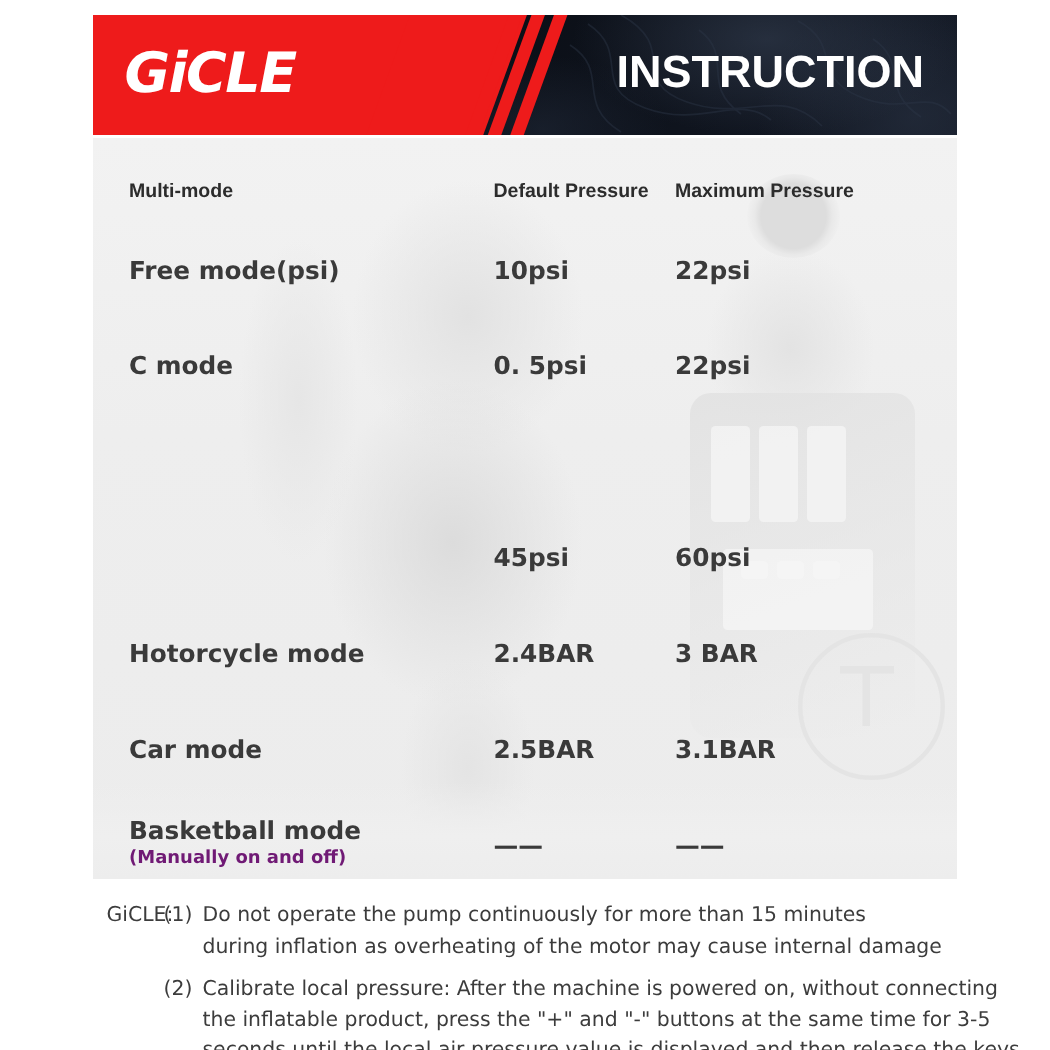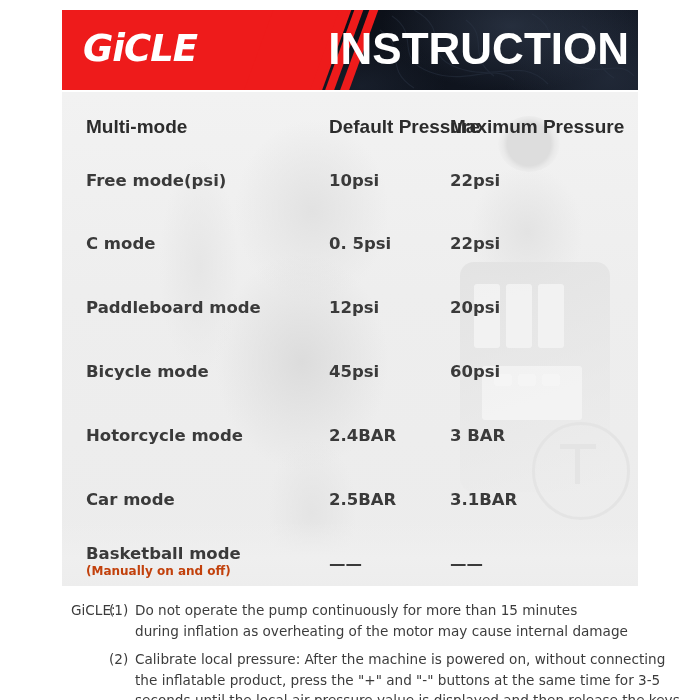--- a/index.html
+++ b/index.html
@@ -84,26 +84,26 @@
     font-weight: bold;
     font-style: italic;
     color: #ffffff;
     letter-spacing: -1px;
     line-height: 44px;
     white-space: nowrap;
   }
 
   .banner-title {
     position: absolute;
-    left: 251px;
+    left: 238px;
     top: 11px;
     width: 316px;
     text-align: right;
     font-family: "Liberation Sans", sans-serif;
-    font-size: 44px;
+    font-size: 30px;
     font-weight: bold;
     color: #ffffff;
     letter-spacing: 0px;
     line-height: 56px;
     white-space: nowrap;
   }
 
   
   .panel {
     position: absolute;
@@ -203,21 +203,21 @@
   .c1 { position: absolute; left: 24px; }
   .c2 { position: absolute; left: 267px; }
   .c3 { position: absolute; left: 388px; }
 
   .hrow {
     top: 22px;
     height: 26px;
   }
   .hrow .cell {
     font-family: "Liberation Sans", sans-serif;
-    font-size: 19px;
+    font-size: 13px;
     font-weight: bold;
     color: #2c2c2c;
     line-height: 26px;
     white-space: nowrap;
   }
 
   .row { height: 30px; }
   .row .cell {
     font-family: "DejaVu Sans", sans-serif;
     font-size: 16.5px;
@@ -237,21 +237,21 @@
   .row.r6 .c1 { line-height: 21px; }
   .row.r6 .mode-main {
     display: block;
     font-size: 16.5px;
     color: #3a3a3a;
     text-align: center;
   }
   .row.r6 .mode-sub {
     display: block;
     font-size: 12px;
-    color: #c2410c;
+    color: #701a75;
     line-height: 15px;
   }
   .row.r6 .cell.dash {
     font-size: 16.5px;
     line-height: 42px;
   }
 
   
   .tips {
     position: absolute;
@@ -350,28 +350,22 @@
         <div class="cell c2">10psi</div>
         <div class="cell c3">22psi</div>
       </div>
 
       <div class="row r1">
         <div class="cell c1">C mode</div>
         <div class="cell c2">0. 5psi</div>
         <div class="cell c3">22psi</div>
       </div>
 
-      <div class="row r2">
-        <div class="cell c1">Paddleboard mode</div>
-        <div class="cell c2">12psi</div>
-        <div class="cell c3">20psi</div>
-      </div>
 
       <div class="row r3">
-        <div class="cell c1">Bicycle mode</div>
         <div class="cell c2">45psi</div>
         <div class="cell c3">60psi</div>
       </div>
 
       <div class="row r4">
         <div class="cell c1">Hotorcycle mode</div>
         <div class="cell c2">2.4BAR</div>
         <div class="cell c3">3 BAR</div>
       </div>
 

